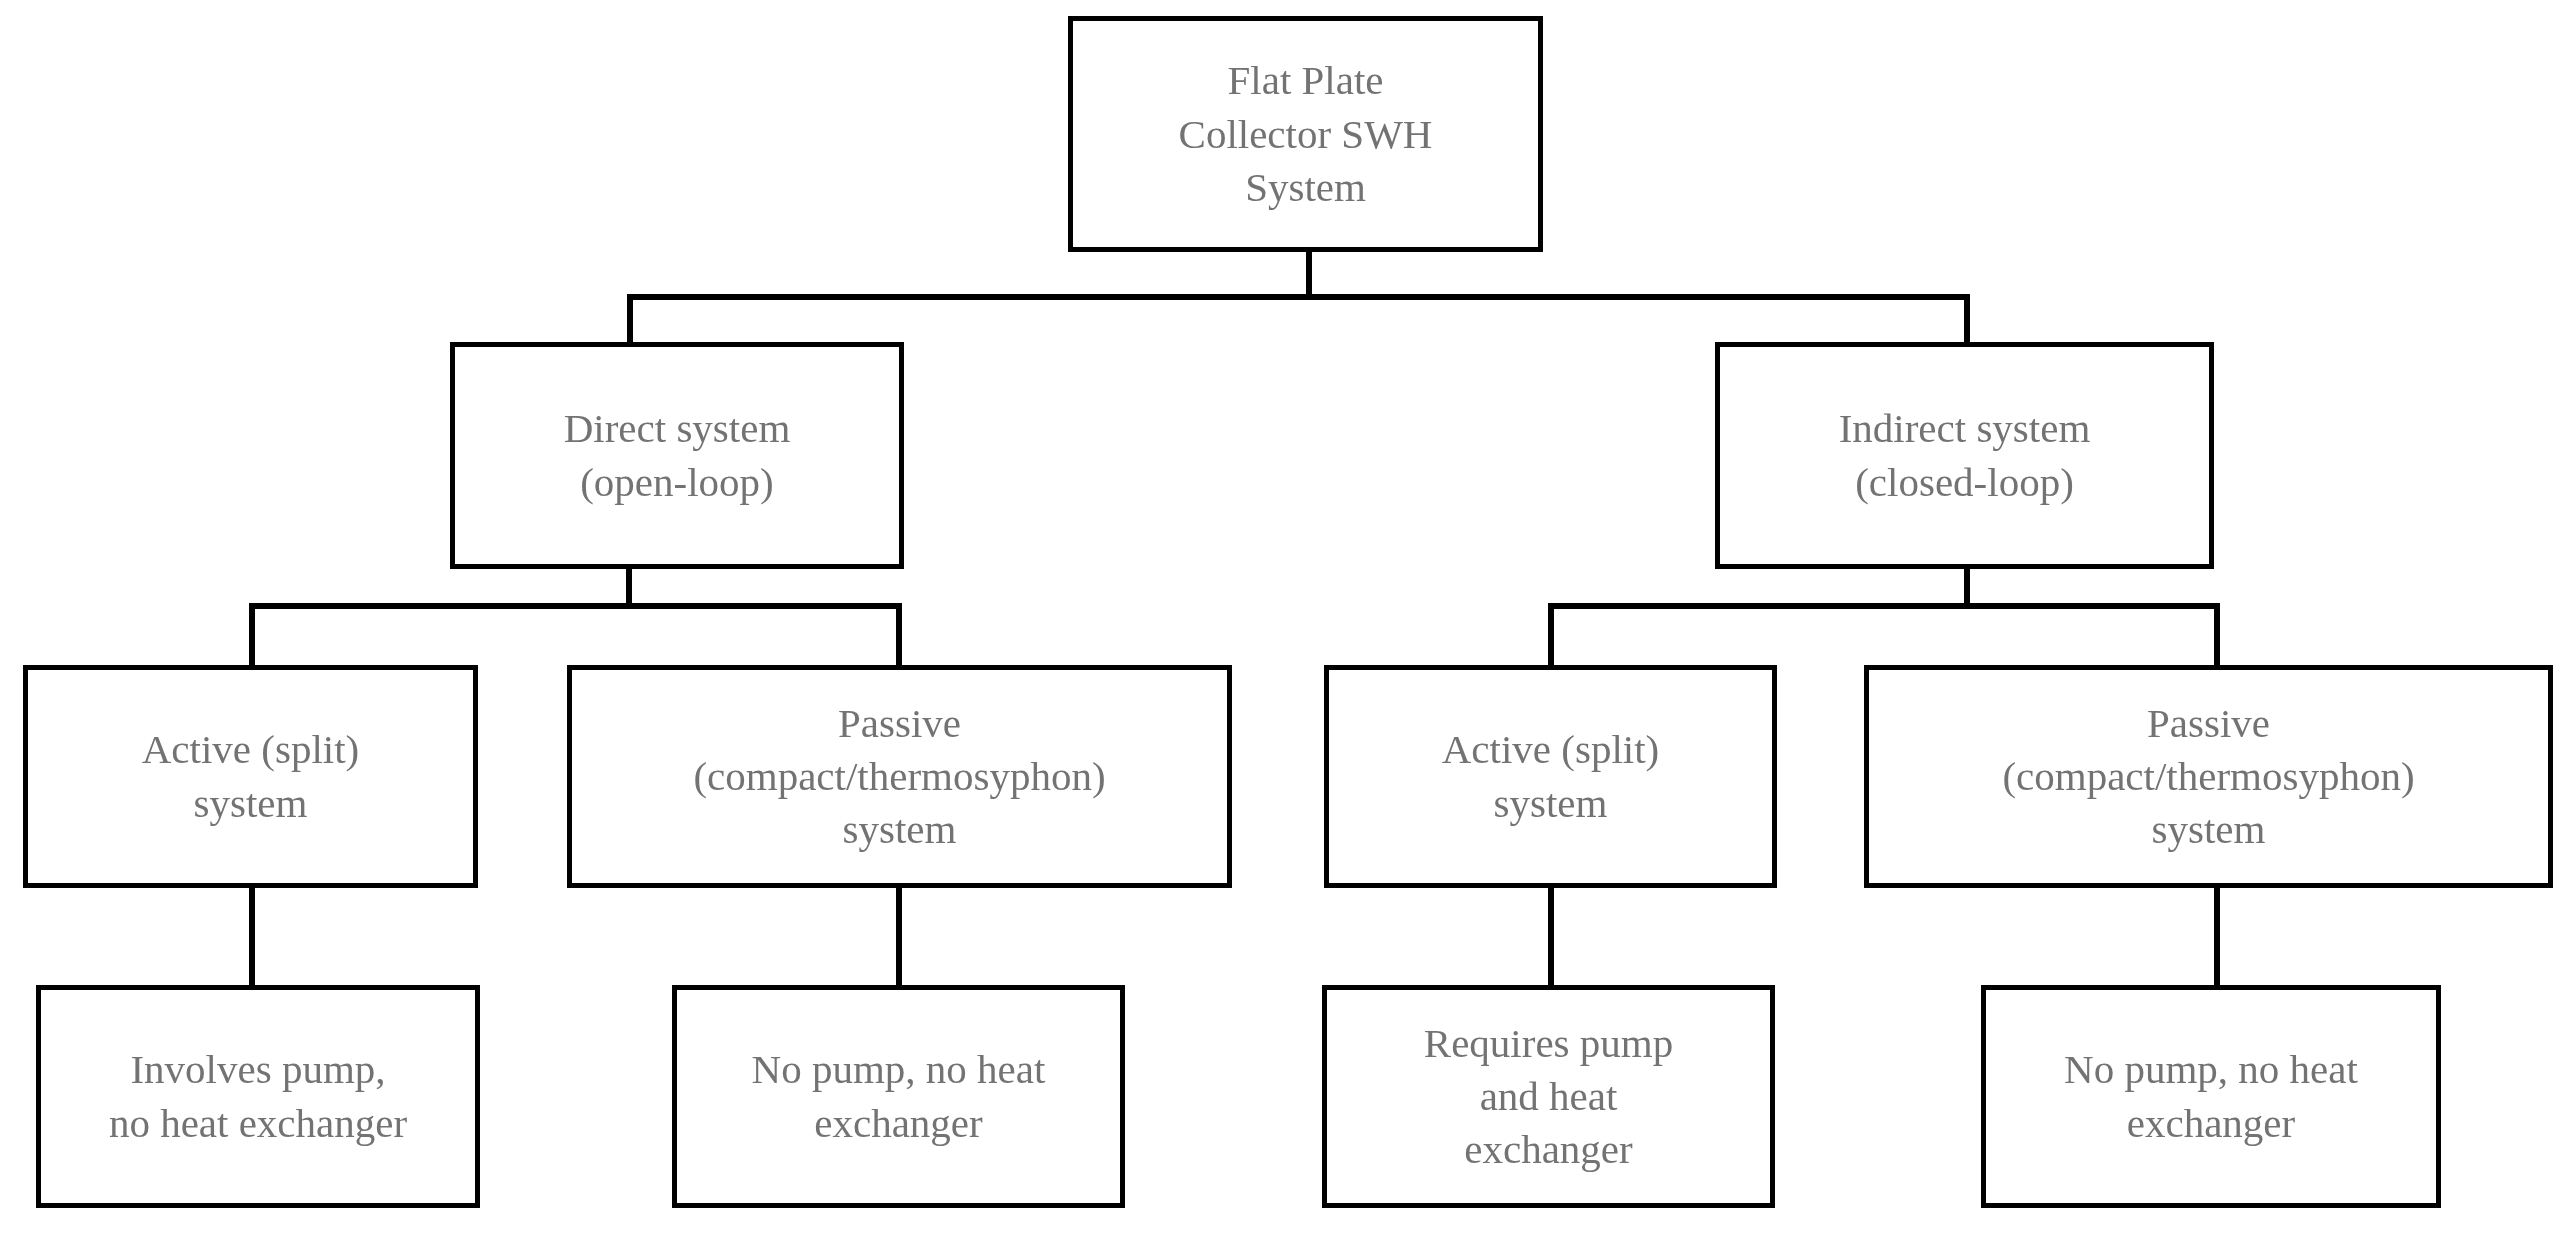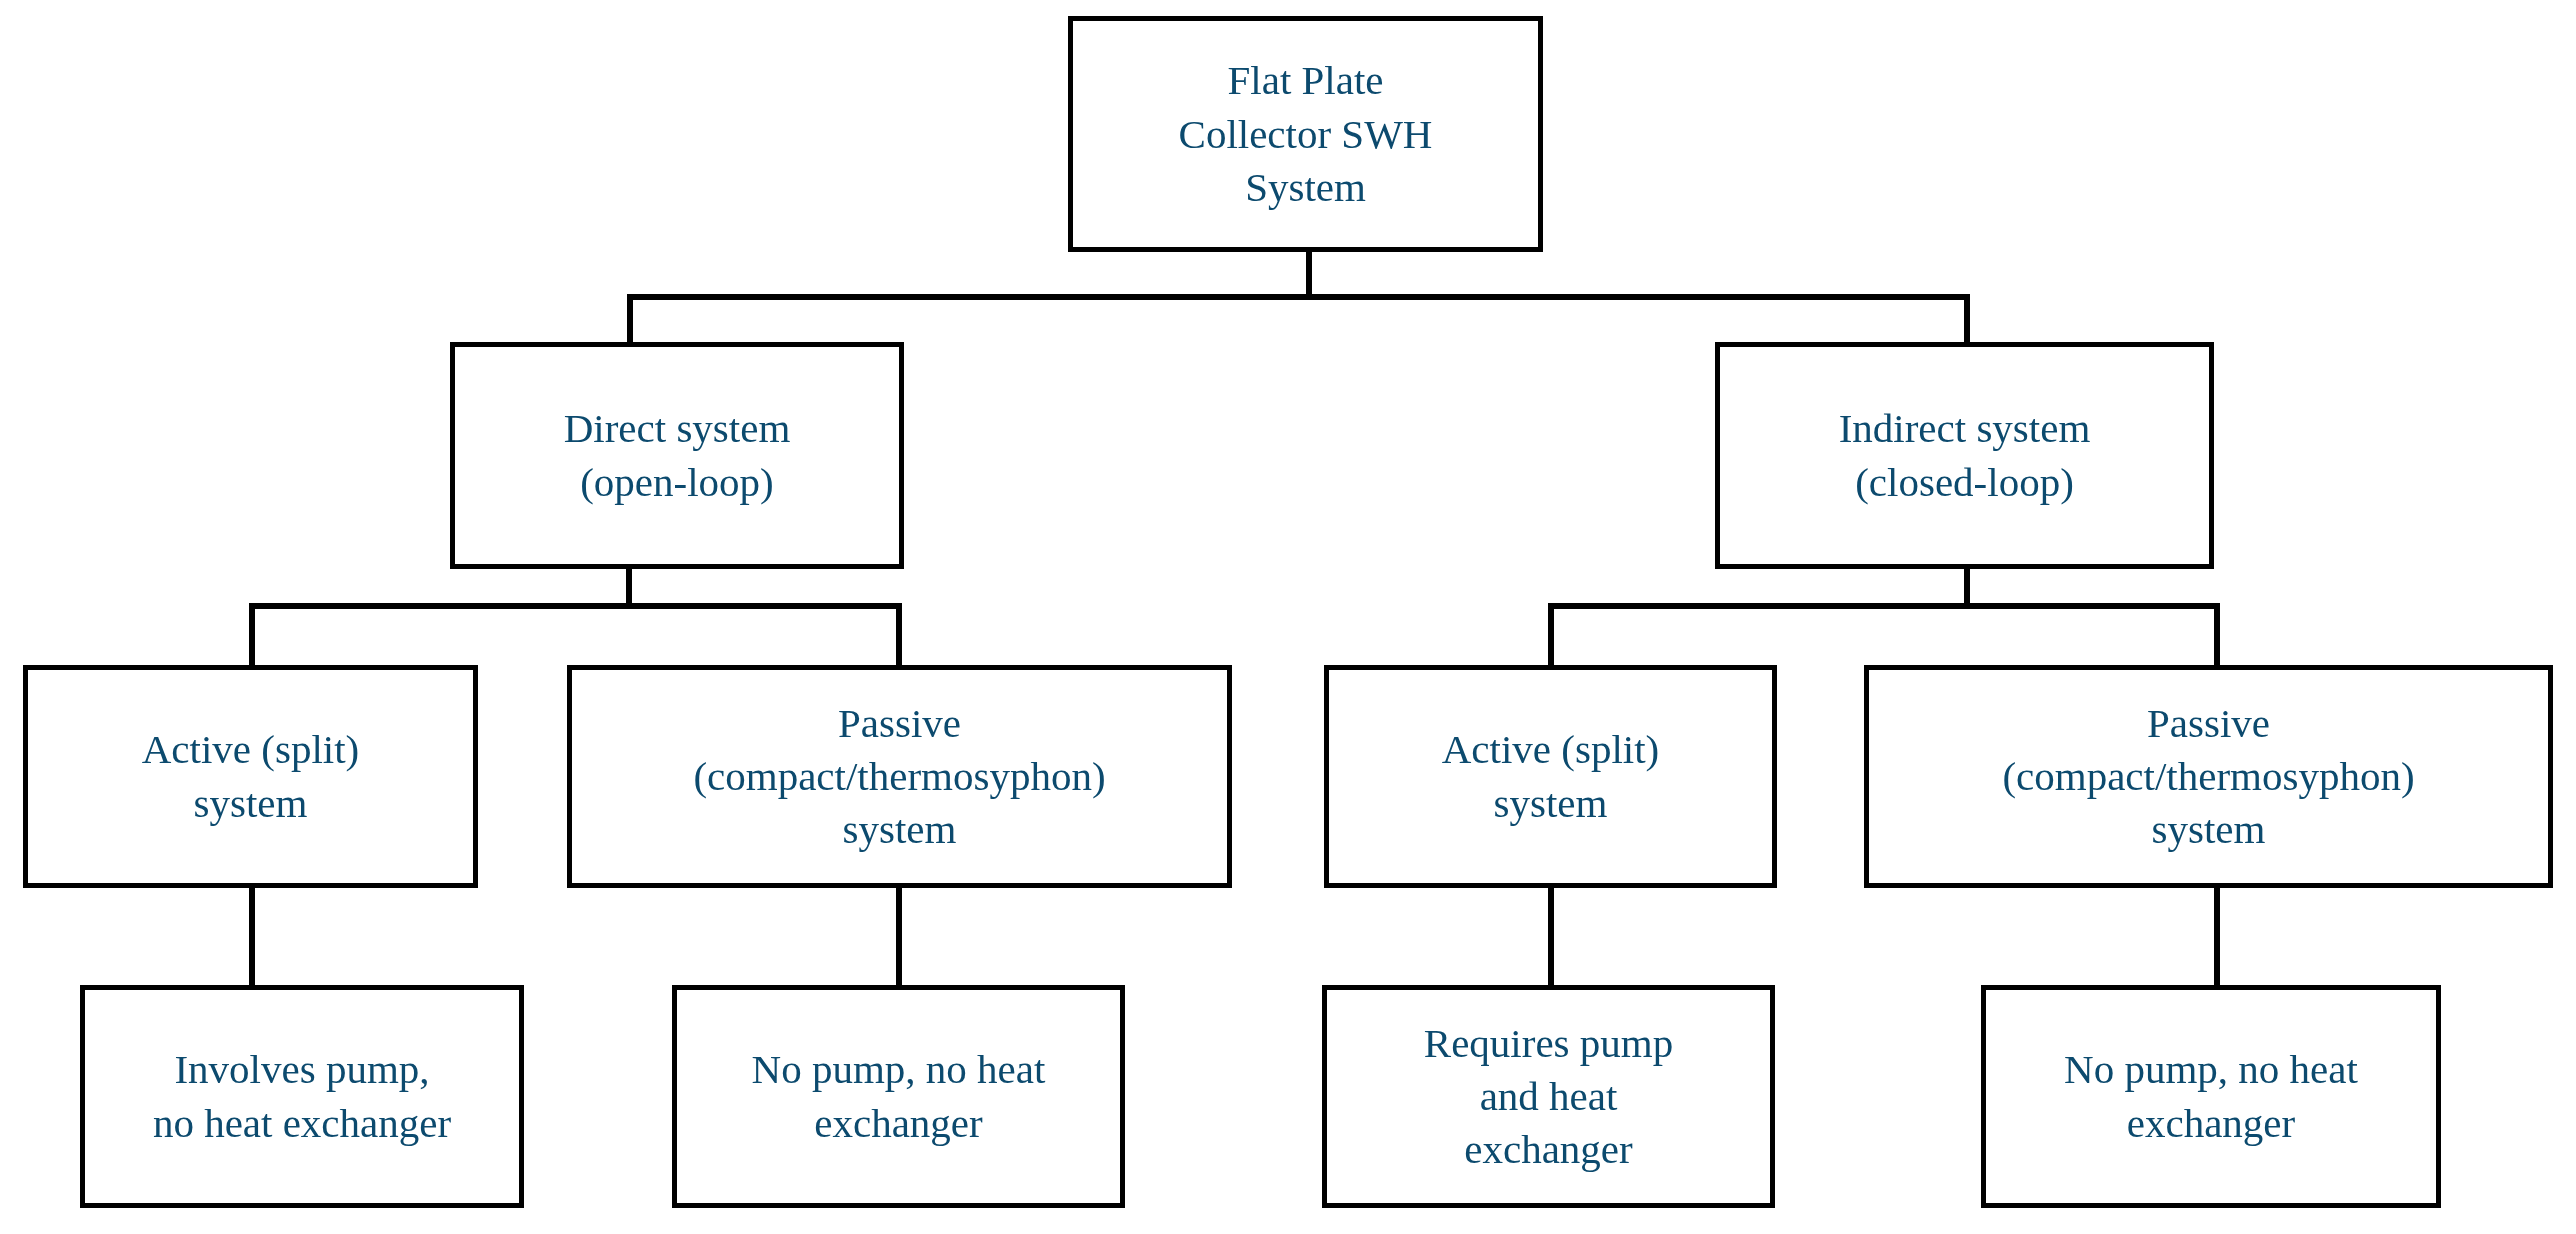--- a/index.html
+++ b/index.html
@@ -3,21 +3,21 @@
 <meta charset="utf-8">
 <style>
   html,body{margin:0;padding:0;background:#ffffff;}
   body{width:2576px;height:1235px;overflow:hidden;
        font-family:"Liberation Serif","DejaVu Serif",serif;color:#000;}
   #canvas{position:relative;width:2576px;height:1235px;background:#fff;}
 
   .node{position:absolute;box-sizing:border-box;background:#ffffff;
         border:5.7px solid #000000;display:flex;align-items:center;
         justify-content:center;text-align:center;line-height:1.30;
-        font-size:41px;color:#0c4a6e;}
+        font-size:41px;color:#737373;}
   .node .txt{display:block;white-space:pre-line;padding:0 2.9px;}
 
   .conn{position:absolute;background:#000000;}
   .vline{width:5.7px;}
   .hline{height:5.7px;}
 </style>
 </head>
 <body>
 
 <div id="canvas">
@@ -73,21 +73,21 @@
     <span class="txt">Active (split)
 system</span>
   </div>
 
   <div class="node" style="left:1864px; top:665px; width:689px; height:223px;">
     <span class="txt">Passive
 (compact/thermosyphon)
 system</span>
   </div>
 
-  <div class="node" style="left:36px; top:985px; width:444px; height:223px;margin-left:44px;">
+  <div class="node" style="left:36px; top:985px; width:444px; height:223px;">
     <span class="txt">Involves pump,
 no heat exchanger</span>
   </div>
 
   <div class="node" style="left:672px; top:985px; width:453px; height:223px;">
     <span class="txt">No pump, no heat
 exchanger</span>
   </div>
 
   <div class="node" style="left:1322px; top:985px; width:453px; height:223px;">

